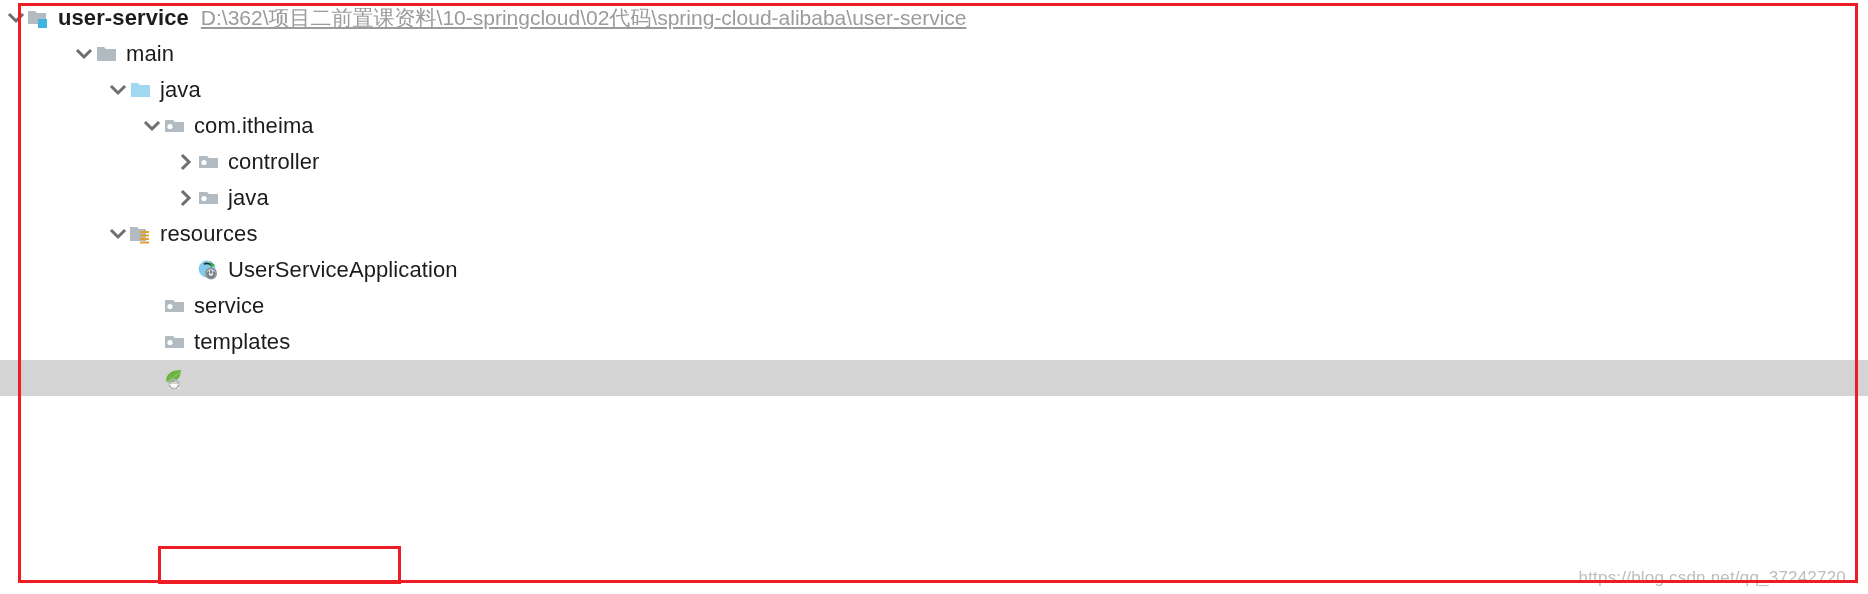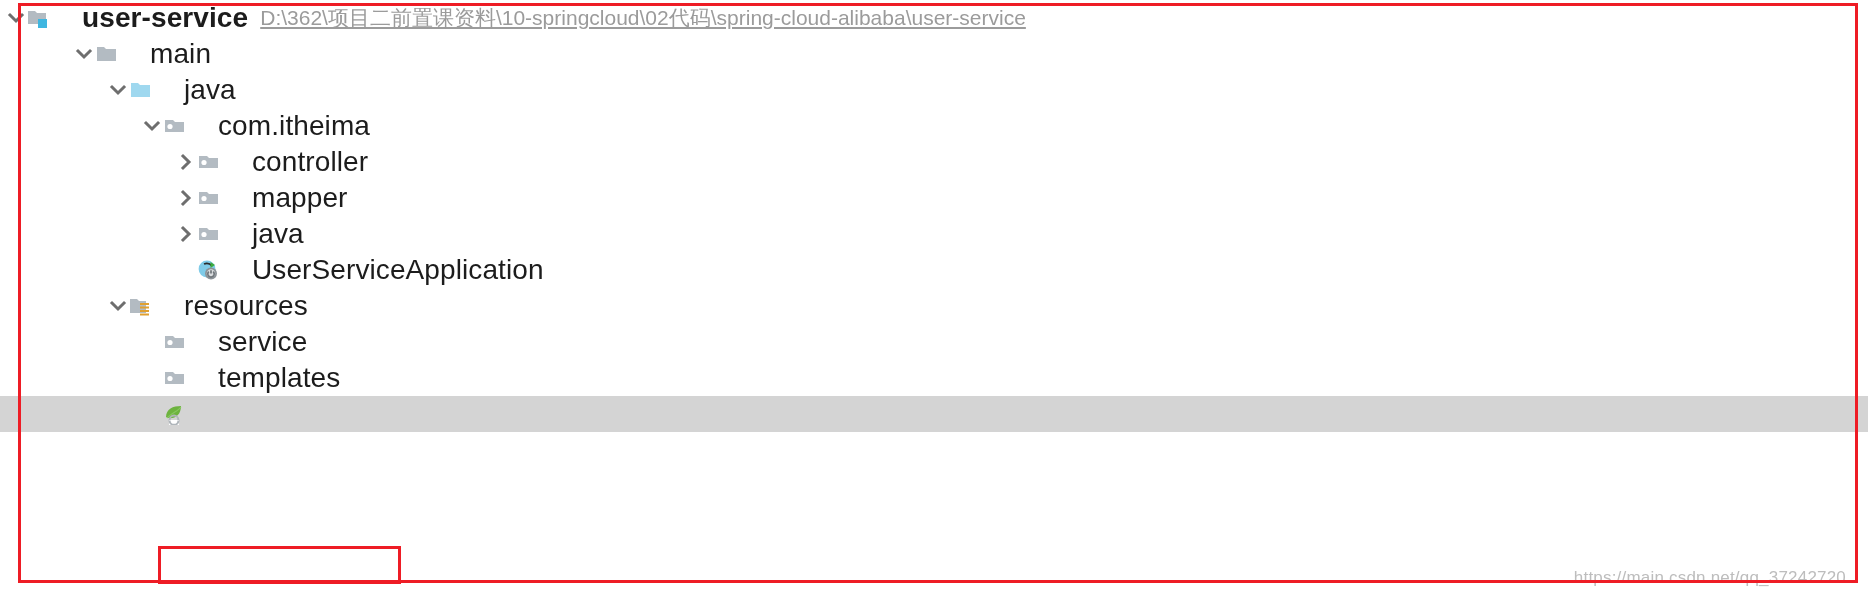--- a/index.html
+++ b/index.html
@@ -65,24 +65,23 @@
   .icon {
     width: 24px;
     height: 22px;
     flex: 0 0 24px;
     position: relative;
     margin-right: 7px;
   }
   .icon svg { display: block; }
 
   .label {
-    font-size: 28px;
+    font-size: 22px;
     color: #1c1c1c;
     letter-spacing: 0.1px;
-    margin-left: 24px;
   }
   .label.bold { font-weight: bold; }
 
   .path {
     font-size: 21px;
     color: #9b9b9b;
     margin-left: 12px;
     letter-spacing: 0px;
     text-decoration: underline;
   }
@@ -197,72 +196,57 @@
           <svg width="22" height="22" viewBox="0 0 22 22">
       <path d="M8 5 l6 6 l-6 6" stroke="#6e6e6e" stroke-width="3" fill="none" stroke-linecap="square"></path>
     </svg>
         </span>
         <span class="icon">
     <svg width="24" height="22" viewBox="0 0 24 22">
       <path d="M2 5 h8 l2 2 h9 v10 h-19 z" fill="#b3bbc2"></path>
       <circle cx="7" cy="11.5" r="2.6" fill="#ffffff"></circle>
     </svg>
         </span>
-        <span class="label">mapper</span>
-      </div>
-      <div class="row">
-        <div style="width: 175px; flex: 0 0 auto; height: 1px;"></div>
-        <span class="chevron">
-          <svg width="22" height="22" viewBox="0 0 22 22">
-      <path d="M8 5 l6 6 l-6 6" stroke="#6e6e6e" stroke-width="3" fill="none" stroke-linecap="square"></path>
-    </svg>
-        </span>
-        <span class="icon">
-    <svg width="24" height="22" viewBox="0 0 24 22">
-      <path d="M2 5 h8 l2 2 h9 v10 h-19 z" fill="#b3bbc2"></path>
-      <circle cx="7" cy="11.5" r="2.6" fill="#ffffff"></circle>
-    </svg>
-        </span>
         <span class="label">java</span>
+      </div>
+      <div class="row">
+        <div style="width: 107px; flex: 0 0 auto; height: 1px;"></div>
+        <span class="chevron">
+          <svg width="22" height="22" viewBox="0 0 22 22">
+      <path d="M5 8 l6 6 l6 -6" stroke="#6e6e6e" stroke-width="3" fill="none" stroke-linecap="square"></path>
+    </svg>
+        </span>
+        <span class="icon">
+    <svg width="24" height="22" viewBox="0 0 24 22">
+      <path d="M1 4 h7 l2 2 h7 v12 h-16 z" fill="#b3bbc2"></path>
+      <rect x="11" y="8" width="9" height="2" fill="#e0a030"></rect>
+      <rect x="11" y="11.5" width="9" height="2" fill="#e0a030"></rect>
+      <rect x="11" y="15" width="9" height="2" fill="#e0a030"></rect>
+      <rect x="11" y="18.5" width="9" height="2" fill="#e0a030"></rect>
+    </svg>
+        </span>
+        <span class="label">resources</span>
       </div>
       <div class="row">
         <div style="width: 175px; flex: 0 0 auto; height: 1px;"></div>
         <span class="chevron"></span>
         <span class="icon">
     <svg width="24" height="22" viewBox="0 0 24 22">
       <circle cx="10" cy="10" r="8.4" fill="#7fcbe8"></circle>
       <path d="M7 5 a7 7 0 0 1 8 2" stroke="#2b2b2b" stroke-width="1.8" fill="none"></path>
       <path d="M13.5 3 l4.5 3 l-4.5 3 z" fill="#3cab3c"></path>
       <circle cx="14" cy="14.5" r="6" fill="#8c9398"></circle>
       <circle cx="14" cy="14.5" r="4.2" fill="#d9dcde"></circle>
       <path d="M14 11.2 v3.4" stroke="#6f767b" stroke-width="1.7"></path>
       <path d="M11.8 12.6 a3.2 3.2 0 1 0 4.4 0" stroke="#6f767b" stroke-width="1.7" fill="none"></path>
     </svg>
         </span>
         <span class="label">UserServiceApplication</span>
       </div>
       <div class="row">
-        <div style="width: 107px; flex: 0 0 auto; height: 1px;"></div>
-        <span class="chevron">
-          <svg width="22" height="22" viewBox="0 0 22 22">
-      <path d="M5 8 l6 6 l6 -6" stroke="#6e6e6e" stroke-width="3" fill="none" stroke-linecap="square"></path>
-    </svg>
-        </span>
-        <span class="icon">
-    <svg width="24" height="22" viewBox="0 0 24 22">
-      <path d="M1 4 h7 l2 2 h7 v12 h-16 z" fill="#b3bbc2"></path>
-      <rect x="11" y="8" width="9" height="2" fill="#e0a030"></rect>
-      <rect x="11" y="11.5" width="9" height="2" fill="#e0a030"></rect>
-      <rect x="11" y="15" width="9" height="2" fill="#e0a030"></rect>
-      <rect x="11" y="18.5" width="9" height="2" fill="#e0a030"></rect>
-    </svg>
-        </span>
-        <span class="label">resources</span>
-      </div>
-      <div class="row">
         <div style="width: 141px; flex: 0 0 auto; height: 1px;"></div>
         <span class="chevron"></span>
         <span class="icon">
     <svg width="24" height="22" viewBox="0 0 24 22">
       <path d="M2 5 h8 l2 2 h9 v10 h-19 z" fill="#b3bbc2"></path>
       <circle cx="7" cy="11.5" r="2.6" fill="#ffffff"></circle>
     </svg>
         </span>
         <span class="label">service</span>
       </div>
@@ -289,15 +273,15 @@
       <path d="M6.6 17.4 a4.4 4.4 0 0 0 8.8 0" fill="none" stroke="#b0b6bb" stroke-width="2"></path>
     </svg>
         </span>
       </div>
     </div>
 
   <div class="highlight-box"></div>
 
   <div class="outer-border"></div>
 
-  <div class="watermark">https://main.csdn.net/qq_37242720</div>
+  <div class="watermark">https://blog.csdn.net/qq_37242720</div>
 
 </div>
 
 </body></html>

